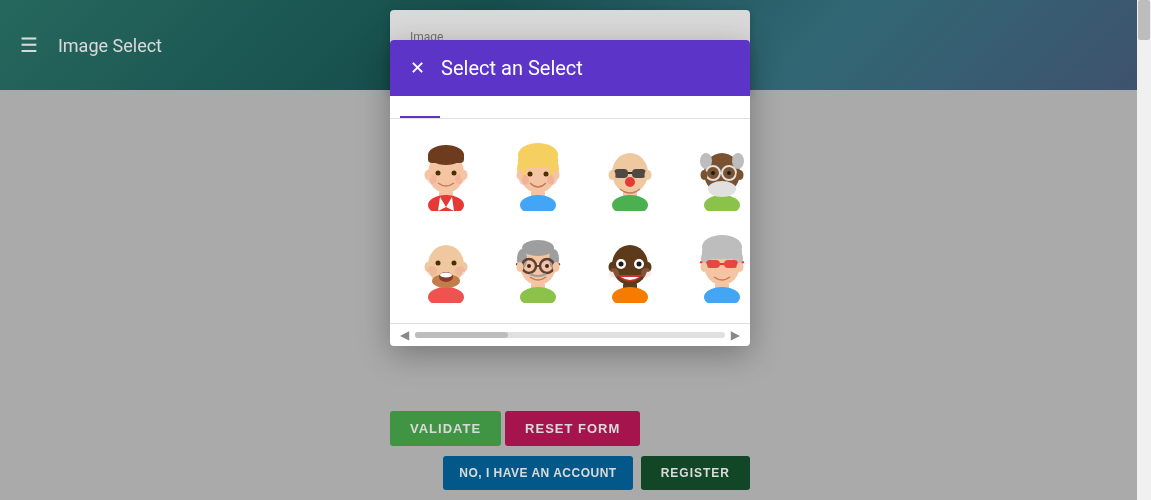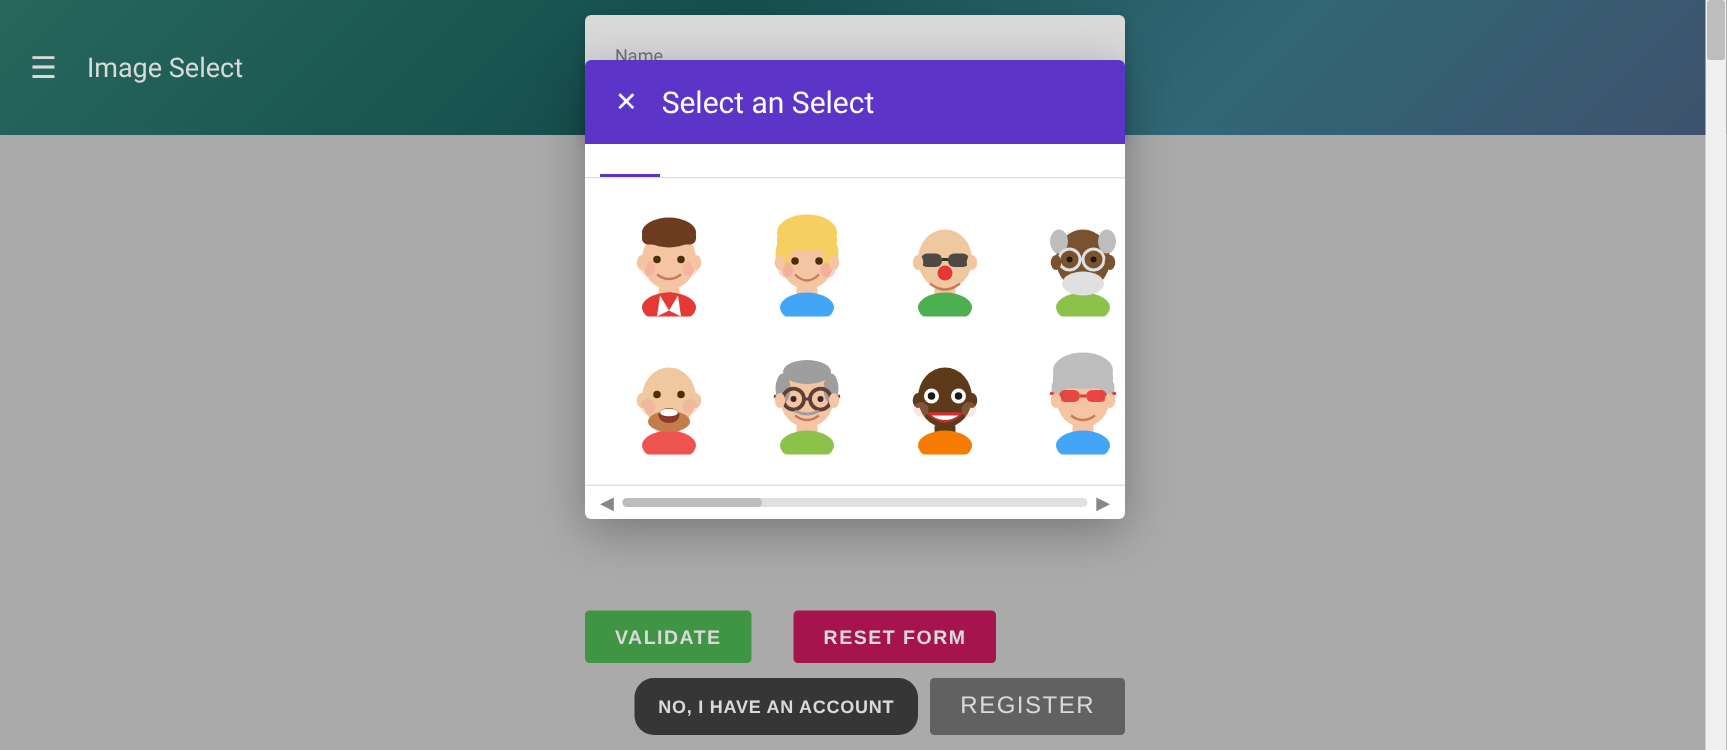--- a/index.html
+++ b/index.html
@@ -79,21 +79,21 @@
       left: 390px;
       width: 360px;
       display: flex;
       flex-direction: column;
       gap: 10px;
       z-index: 1;
     }
 
     .form-actions-top {
       display: flex;
-      gap: 28px;
+      gap: 4px;
     }
 
     .btn-validate {
       background: #4caf50;
       color: white;
       border: none;
       padding: 10px 20px;
       font-size: 13px;
       font-weight: 600;
       letter-spacing: 1px;
@@ -116,39 +116,39 @@
       text-align: right;
     }
 
     .form-actions-bottom {
       display: flex;
       justify-content: flex-end;
       gap: 8px;
     }
 
     .btn-no-account {
-      background: #404040;
+      background: #0369a1;
       color: white;
       border: none;
       padding: 10px 16px;
       font-size: 12px;
       font-weight: 600;
       letter-spacing: 0.5px;
-      border-radius: 13px;
+      border-radius: 3px;
       cursor: pointer;
       text-transform: uppercase;
     }
 
     .btn-register {
-      background: #737373;
+      background: #14532d;
       color: white;
       border: none;
       padding: 10px 20px;
-      font-size: 16px;
-      font-weight: 400;
+      font-size: 12px;
+      font-weight: 700;
       letter-spacing: 1px;
       border-radius: 3px;
       cursor: pointer;
       text-transform: uppercase;
     }
 
     
     .overlay {
       position: absolute;
       top: 0; left: 0; right: 0; bottom: 0;
@@ -292,21 +292,21 @@
 <body>
 
 <div class="app-header">
   <span class="hamburger-icon">☰</span>
   <span class="app-header-title">Image Select</span>
 </div>
 
 <div class="app-body"></div>
 
 <div class="form-card">
-  <div class="form-field-label">Name</div>
+  <div class="form-field-label">Image</div>
   <input class="form-field-input" type="text" value="" style="">
 </div>
 
 <div class="form-bottom">
   <div class="form-actions-top">
     <button class="btn-validate">VALIDATE</button>
     <button class="btn-reset">RESET FORM</button>
   </div>
   <div class="form-actions-bottom">
     <button class="btn-no-account">NO, I HAVE AN ACCOUNT</button>

